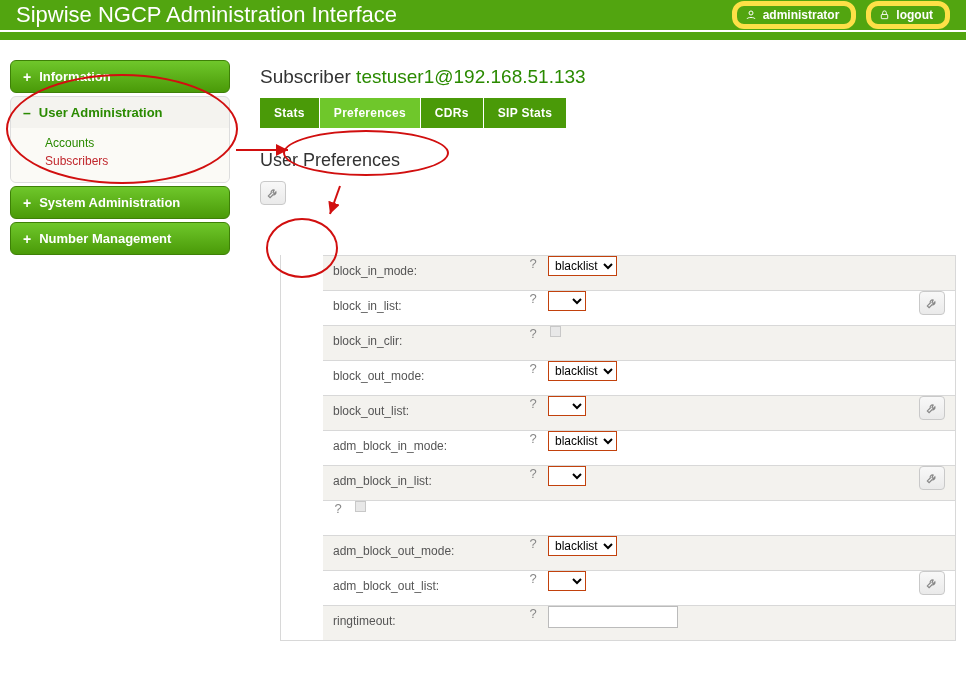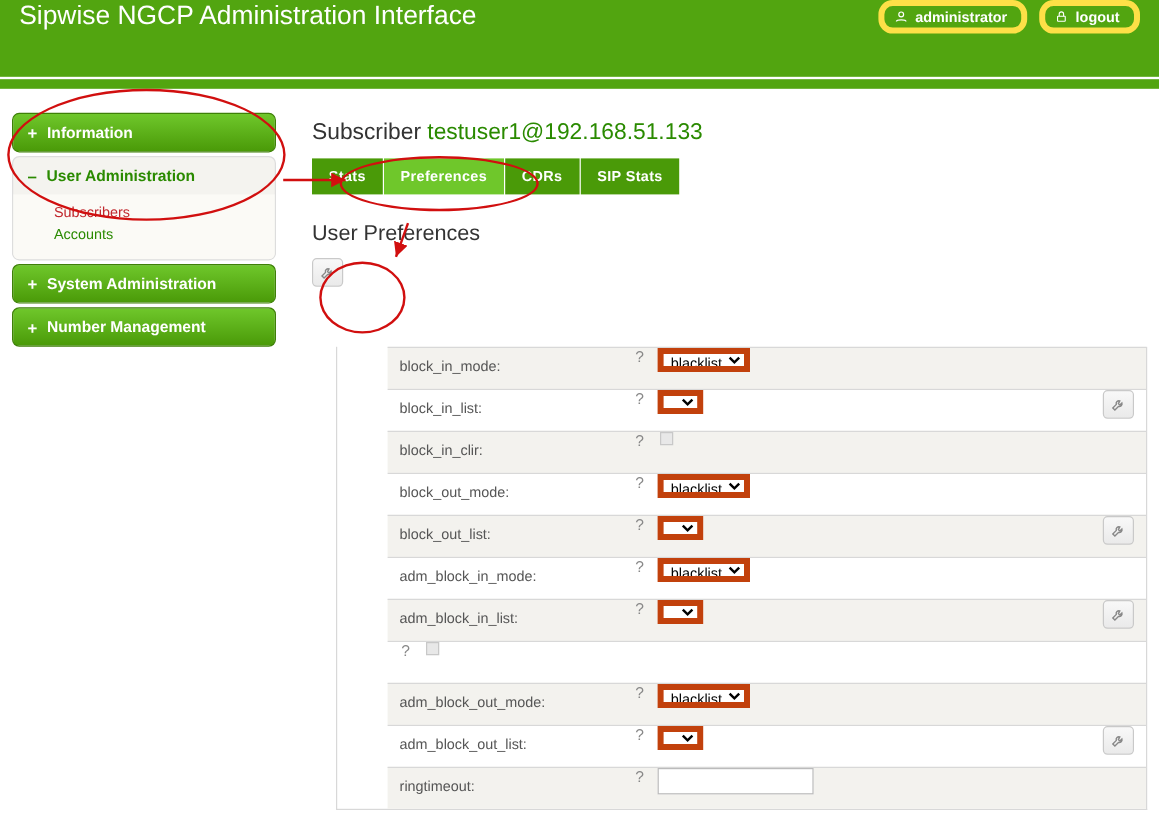--- a/index.html
+++ b/index.html
@@ -7,23 +7,23 @@
     margin: 0;
     font-family: Arial, Helvetica, sans-serif;
     font-size: 13px;
     color: #333;
     background: #fff;
     width: 966px;
   }
   
   .topbar {
     background: #52a510;
-    height: 64px;
+    height: 30px;
     display: flex;
-    align-items: flex-start;
+    align-items: center;
     padding: 0 16px;
     justify-content: space-between;
     margin-bottom: 2px;
   }
   .title {
     color: #fff;
     font-size: 22px;
     font-weight: 400;
   }
   .top-right { display: flex; gap: 10px; }
@@ -111,21 +111,21 @@
     min-height: 35px;
     padding: 0 10px 0 0;
     margin-left: 42px;
   }
   .pref-row.shade { background: #f3f2ee; }
   .pref-row .label { width: 195px; padding: 8px 6px 8px 10px; color: #555; font-size: 12px; }
   .pref-row .help { width: 30px; text-align: center; color: #888; cursor: help; }
   .pref-row .control { flex: 1; display: flex; align-items: center; gap: 8px; }
   .pref-row .row-act { width: 34px; display: flex; justify-content: flex-end; }
   select.sel {
-    border: 5px solid #c2410c;
+    border: 1px solid #c2410c;
     background: #fff;
     height: 20px;
     font-size: 12px;
     padding: 0 2px;
   }
   select.sel.empty { width: 38px; }
   input.tin {
     border: 1px solid #bbb;
     height: 22px; width: 130px;
     padding: 0 4px; font-size: 12px;
@@ -176,22 +176,22 @@
       <span class="toggle-icon">+</span>
       <span>Information</span>
     </div>
 
     <div class="menu-panel">
       <div class="menu-panel-head">
         <span class="toggle-icon">–</span>
         <span>User Administration</span>
       </div>
       <div class="menu-panel-body">
+        <a class="menu-link">Accounts</a>
         <a class="menu-link active">Subscribers</a>
-        <a class="menu-link">Accounts</a>
       </div>
     </div>
 
     <div class="menu-item">
       <span class="toggle-icon">+</span>
       <span>System Administration</span>
     </div>
 
     <div class="menu-item">
       <span class="toggle-icon">+</span>

